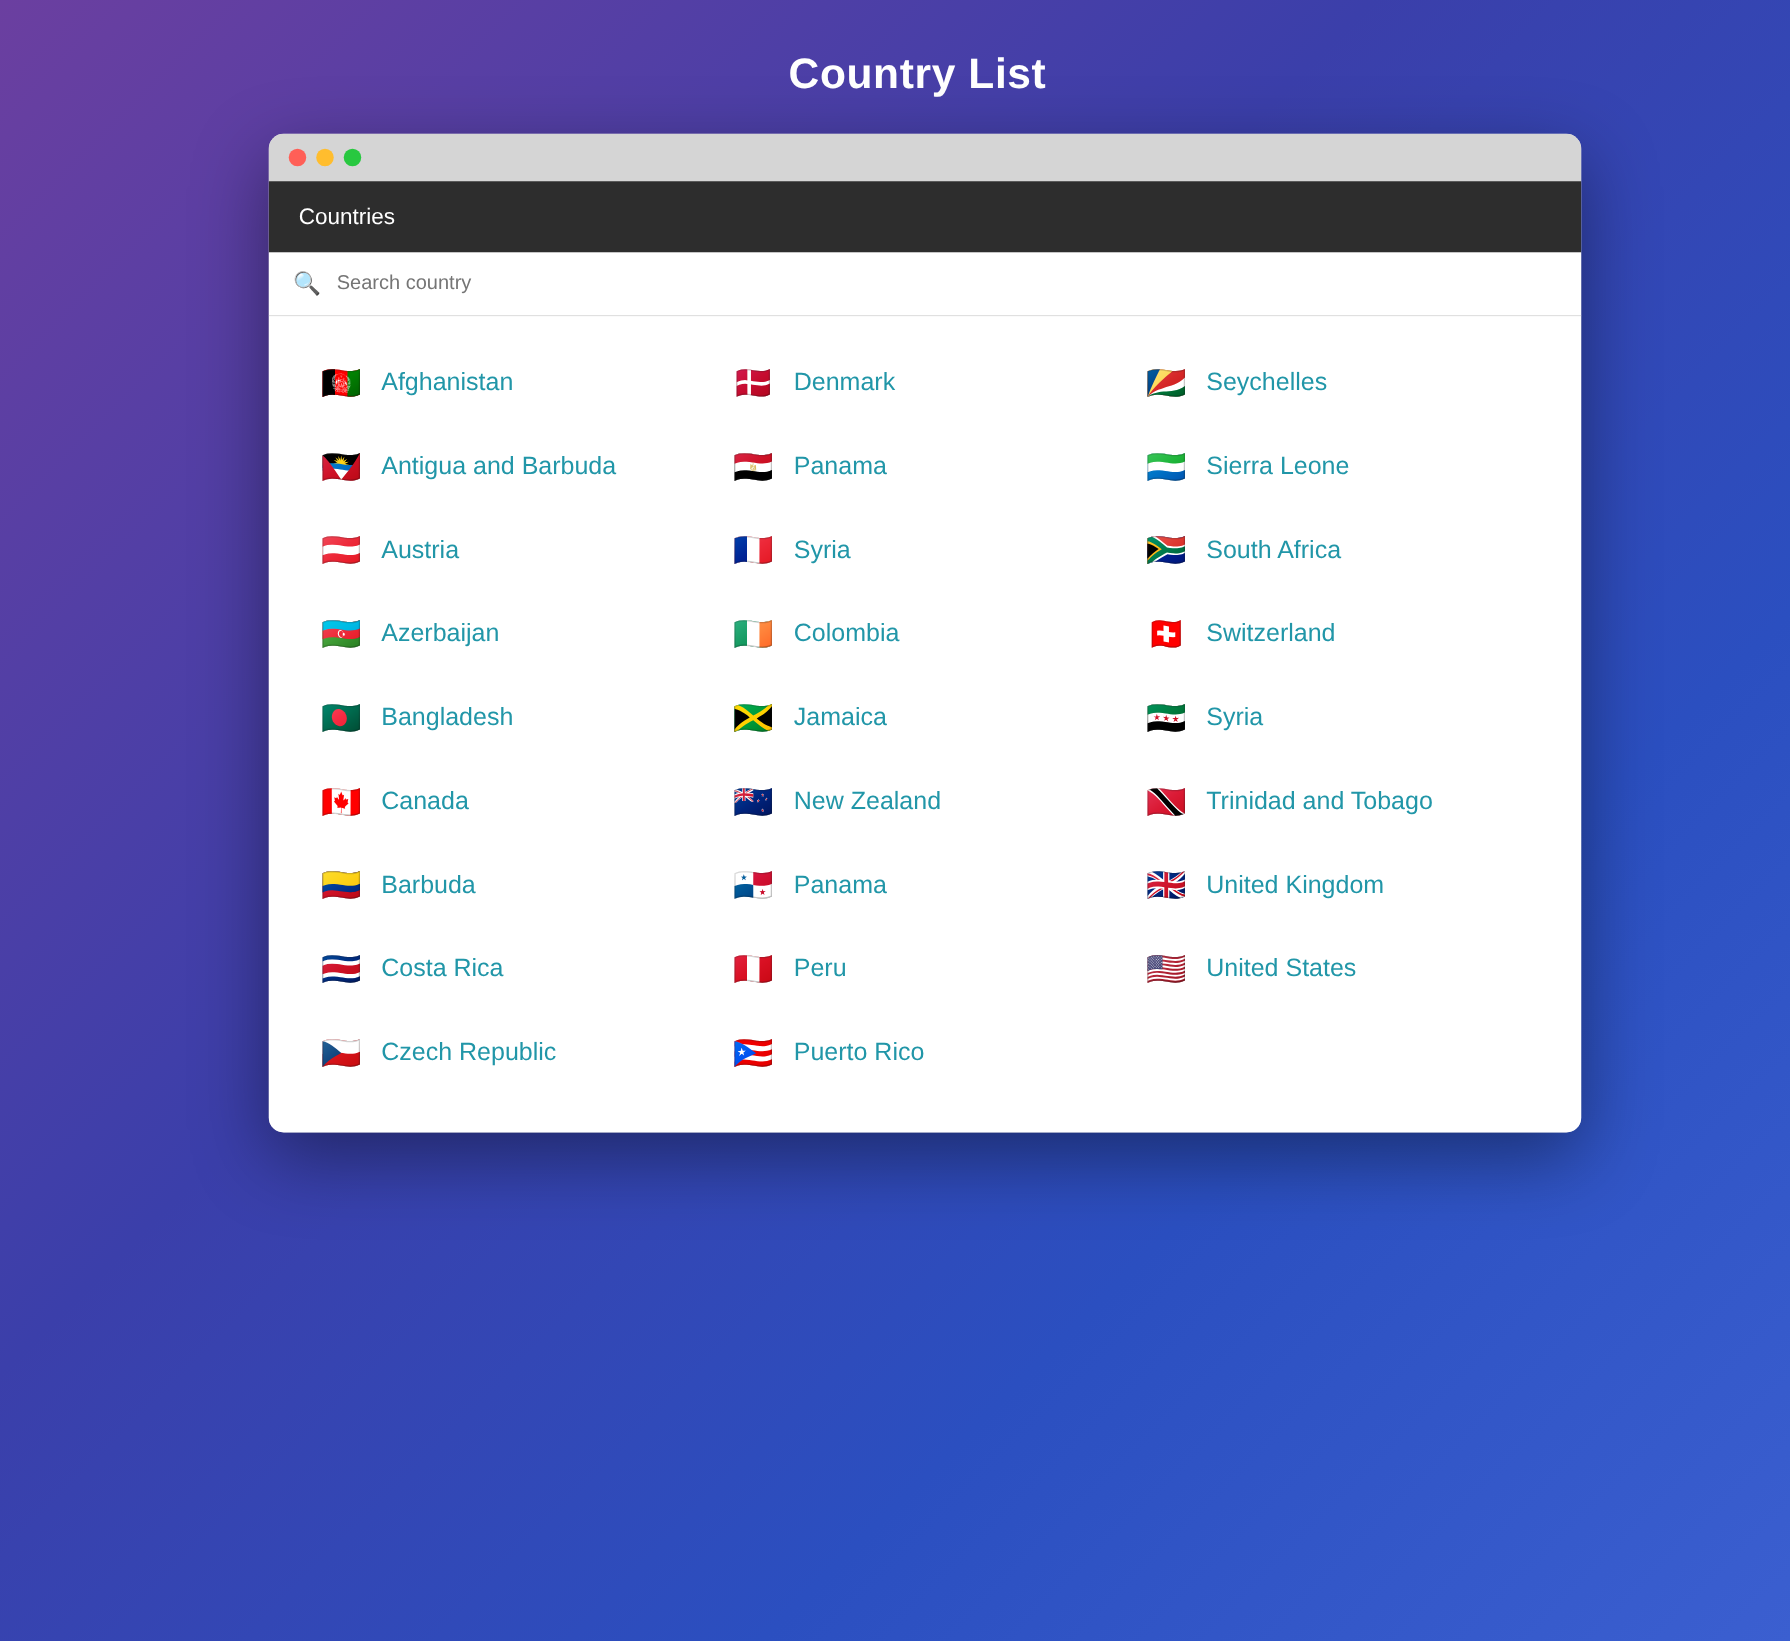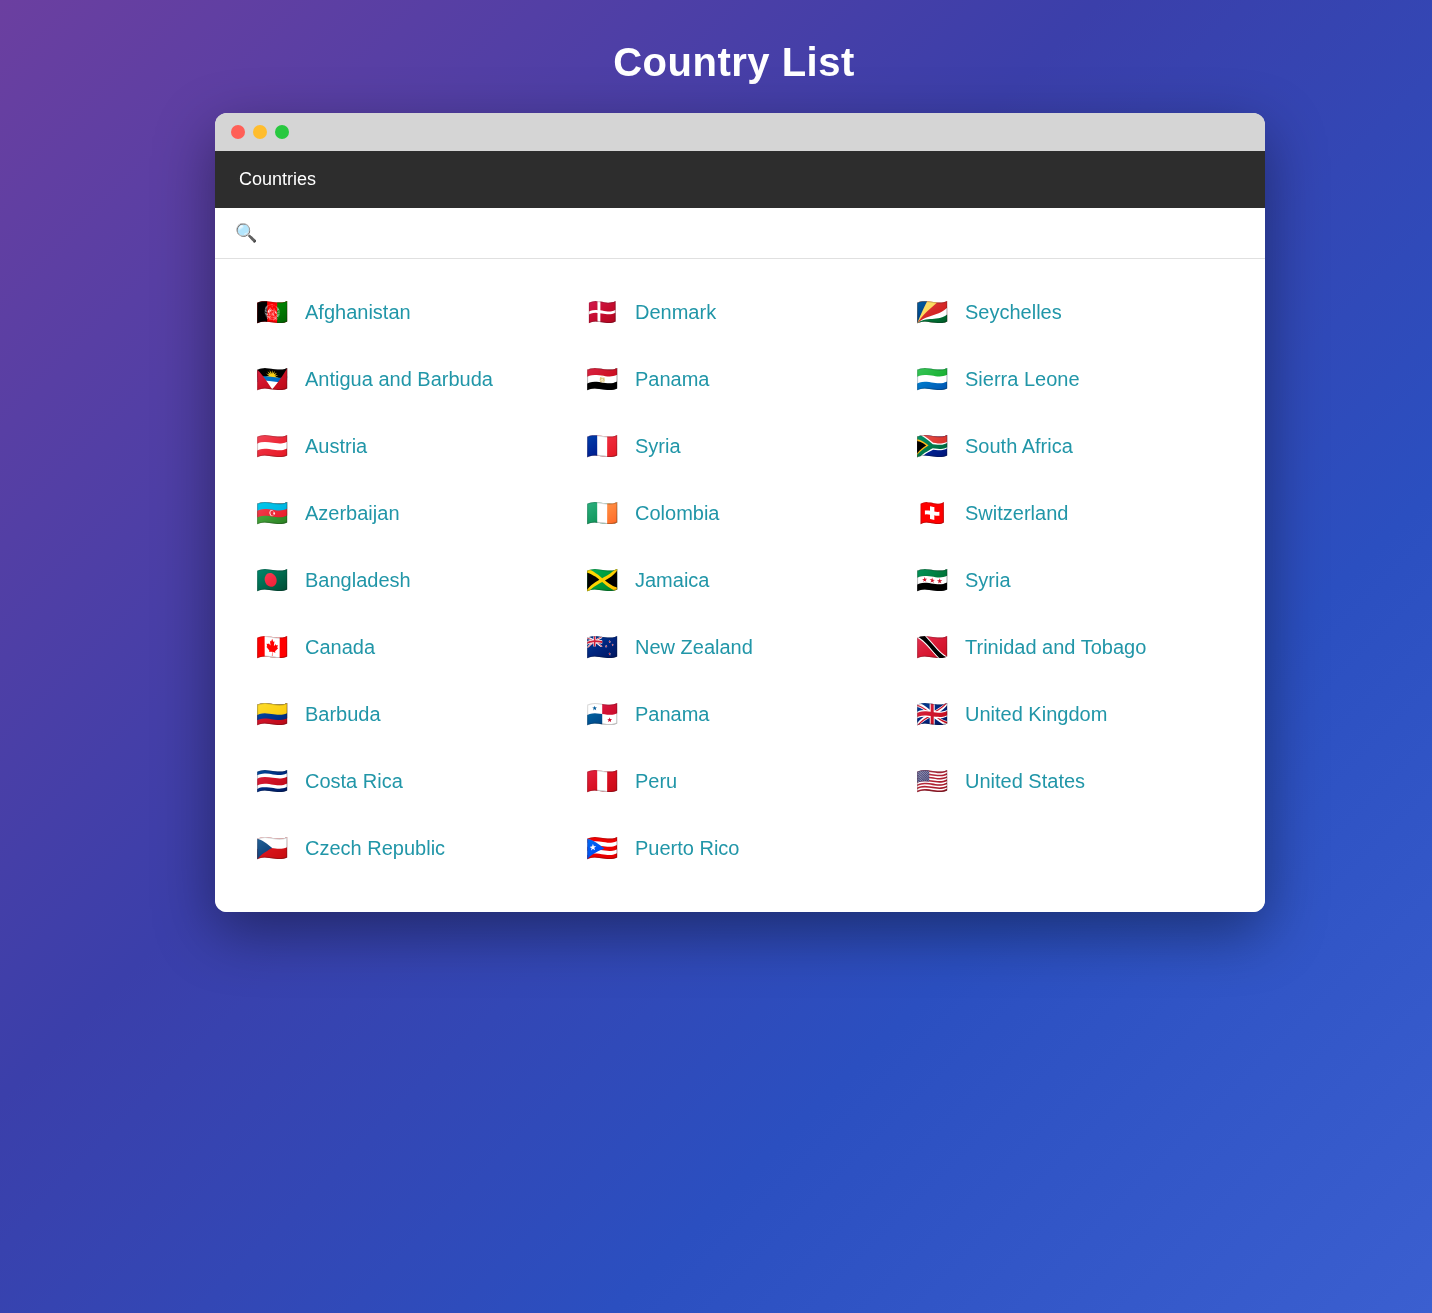--- a/index.html
+++ b/index.html
@@ -11,21 +11,21 @@
       display: flex;
       flex-direction: column;
       align-items: center;
       justify-content: flex-start;
       padding-top: 40px;
       font-family: -apple-system, BlinkMacSystemFont, 'Segoe UI', sans-serif;
     }
 
     .page-title {
       color: white;
-      font-size: 40px;
+      font-size: 34px;
       font-weight: 700;
       margin-bottom: 28px;
       letter-spacing: 0.5px;
       margin-left: 36px;
     }
 
     .window {
       width: 1050px;
       background: #e8e8e8;
       border-radius: 12px;
@@ -128,20 +128,21 @@
     <button class="traffic-btn traffic-minimize"></button>
     <button class="traffic-btn traffic-maximize"></button>
   </div>
 
   <div class="window-header">
     <span>Countries</span>
   </div>
 
   <div class="search-bar">
     <span class="search-icon">🔍</span>
+    <input class="search-input" type="text" placeholder="Search country" style="">
   </div>
 
   <div class="country-list-container">
     <div class="country-grid" id="country-grid">
     <div class="country-item">
           <span class="country-flag">🇦🇫</span>
           <span class="country-name">Afghanistan</span>
         </div>
         <div class="country-item">
           <span class="country-flag">🇩🇰</span>

